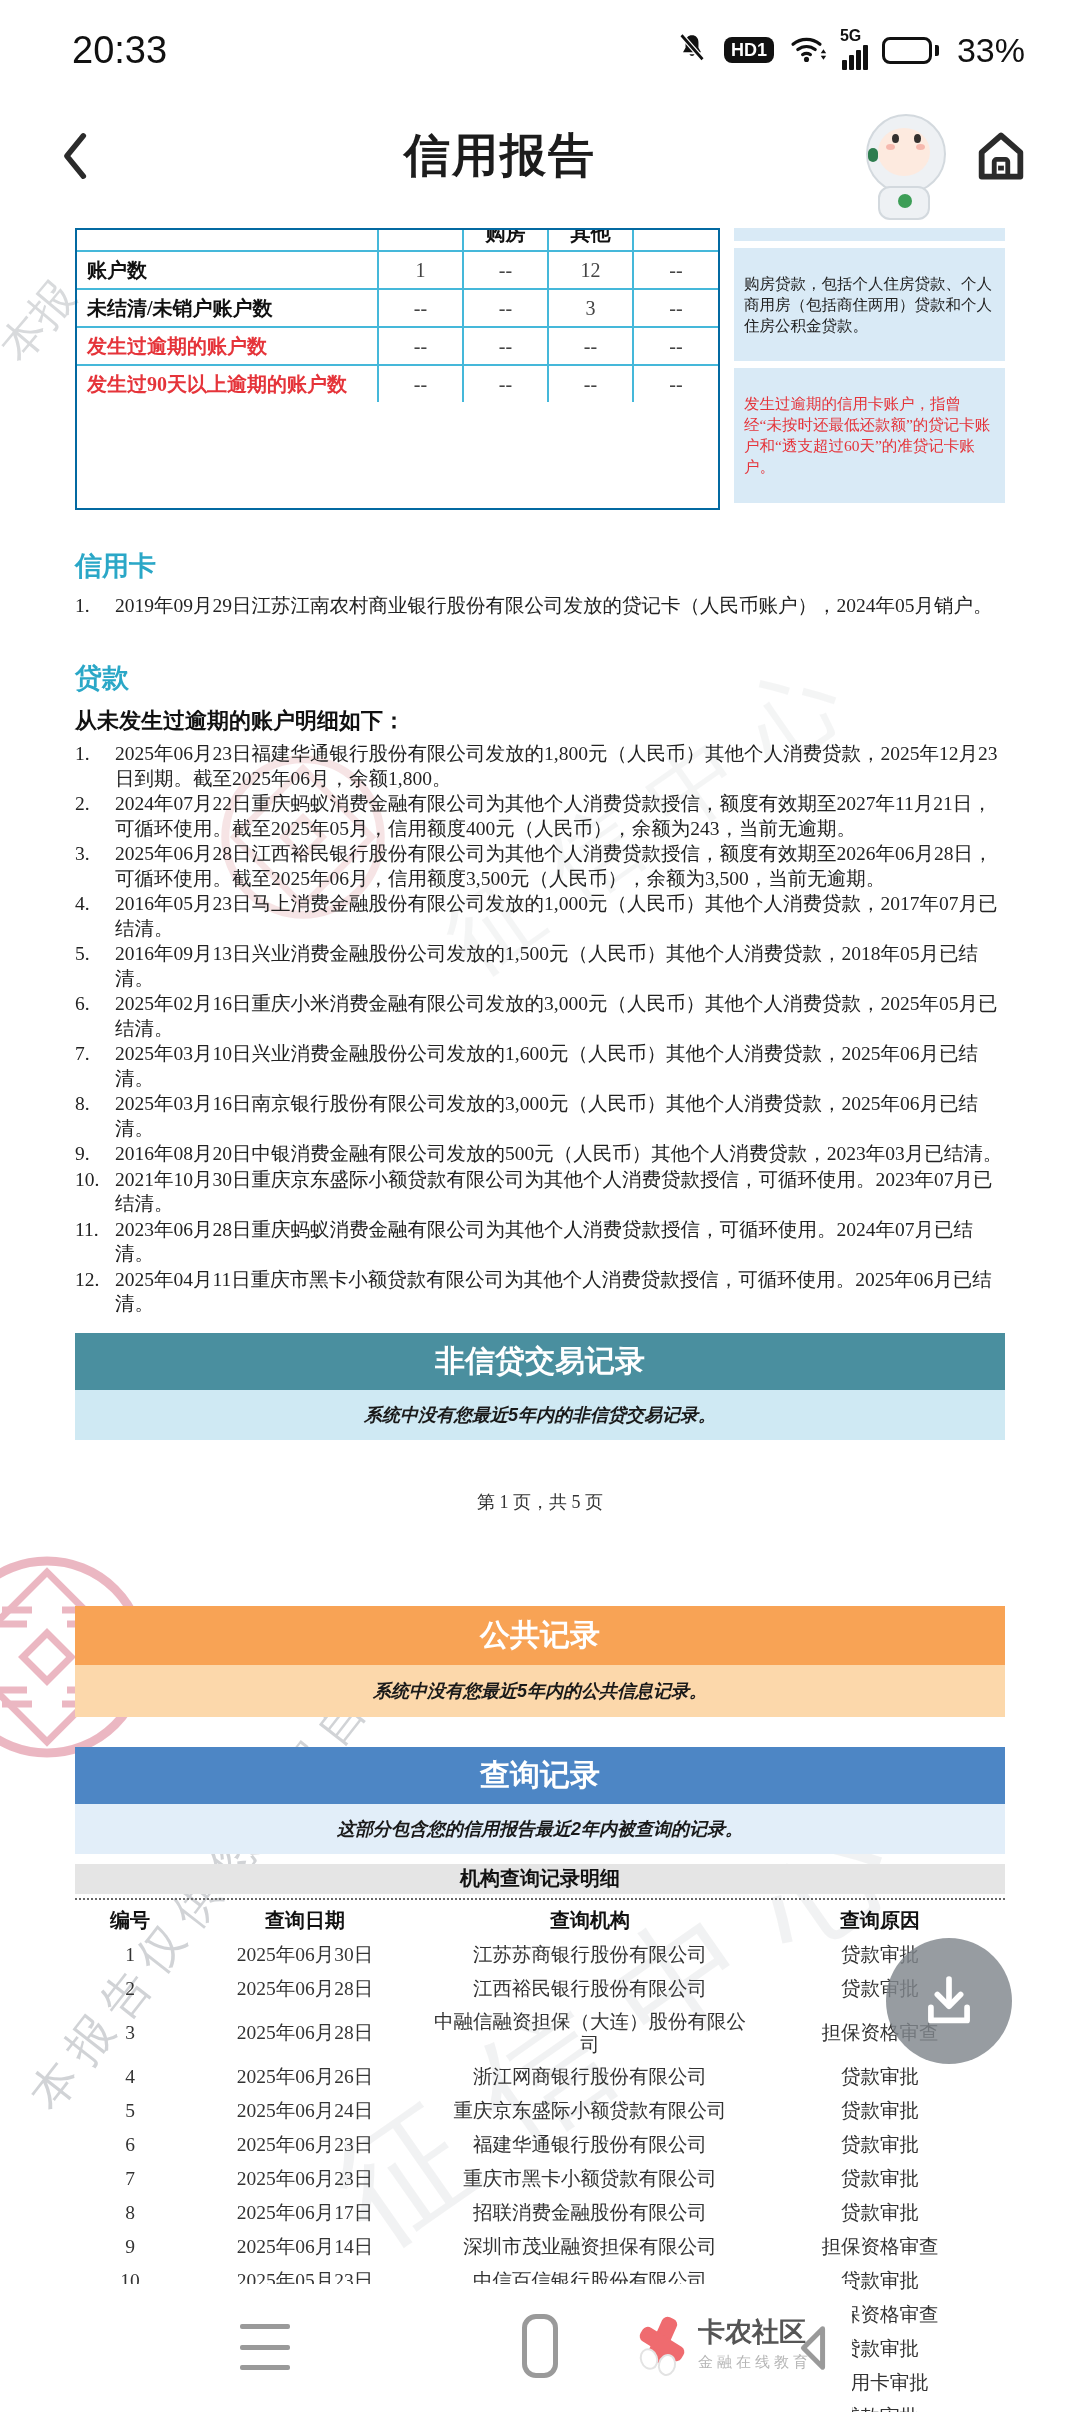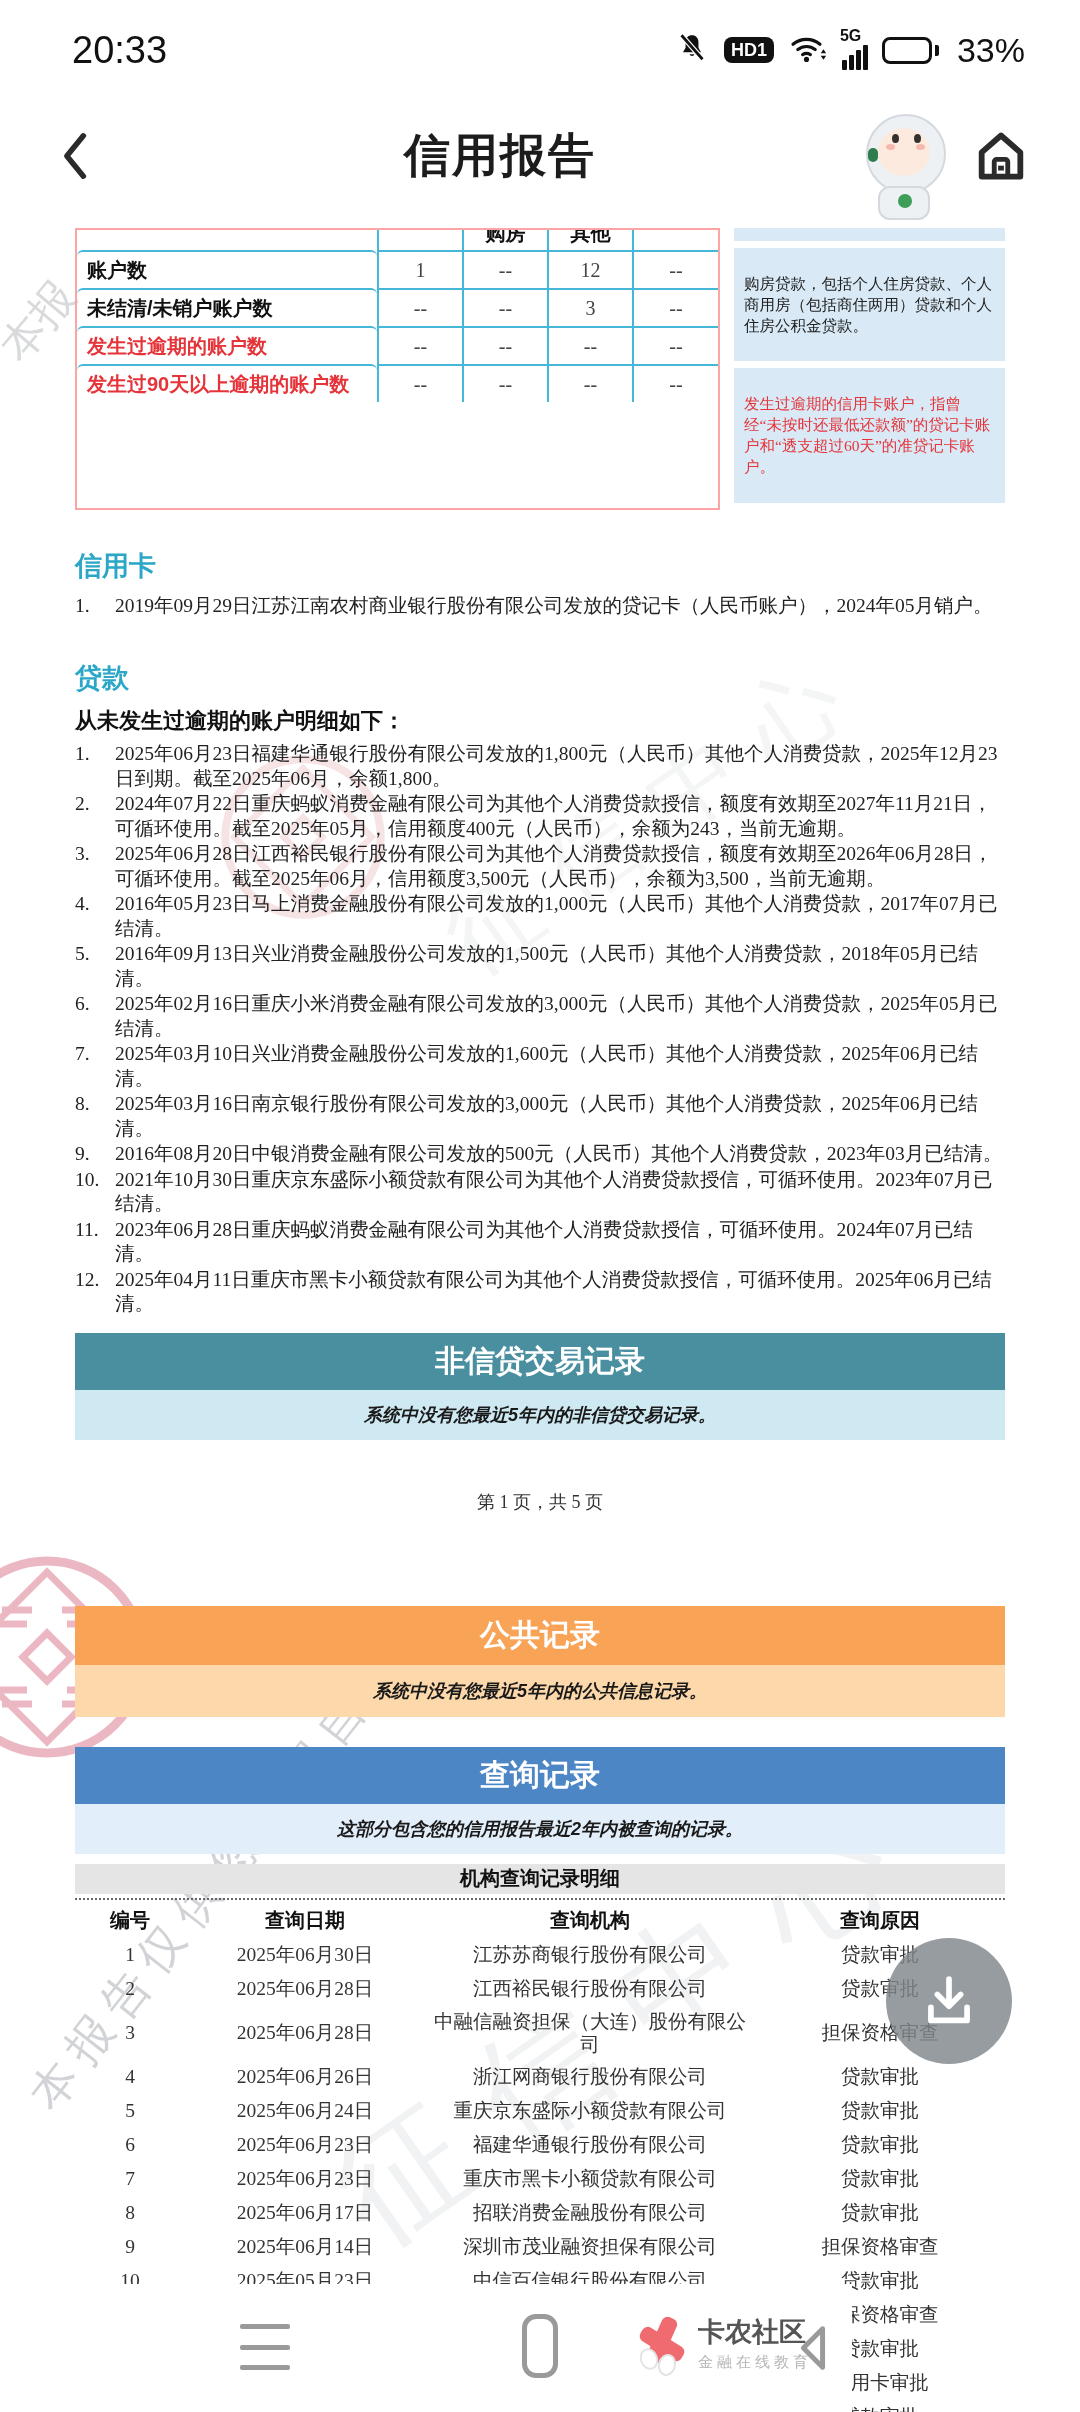--- a/index.html
+++ b/index.html
@@ -39,32 +39,32 @@
   .m-dot{position:absolute;left:12px;top:34px;width:10px;height:14px;border-radius:5px;background:#2e7d4f;}
   .m-body{position:absolute;left:22px;top:72px;width:52px;height:34px;border-radius:12px;
           background:#eef1f4;border:2px solid #d3d9de;box-sizing:border-box;}
   .m-core{position:absolute;left:42px;top:80px;width:14px;height:14px;border-radius:50%;background:#3d9e57;}
   .home-btn{width:62px;height:62px;display:flex;align-items:center;justify-content:center;}
 
   
   .content{position:relative;z-index:2;padding:6px 75px 0 75px;}
 
   .summary-flex{display:flex;gap:14px;margin-bottom:38px;}
-  .sum-table{width:647px;border:2px solid #fca5a5;box-sizing:border-box;}
+  .sum-table{width:647px;border:2px solid #0369a1;box-sizing:border-box;}
   .srow{display:grid;grid-template-columns:300px 85px 85px 85px 86px;height:38px;}
   .srow .cell{border-left:2px solid #45b8da;border-top:2px solid #45b8da;display:flex;
               align-items:center;justify-content:center;box-sizing:border-box;
               font-size:20px;color:#444;}
   .srow .cell:first-child{border-left:none;}
   .shead{height:20px;}
   .shead .cell{border-top:none;overflow:hidden;position:relative;}
   .shead .clip{position:absolute;top:-10px;left:0;right:0;text-align:center;
                font-family:"Liberation Sans",sans-serif;font-weight:bold;font-size:20px;color:#111;}
-  .cell.label{justify-content:flex-start;padding-left:10px;font-family:Liberation Sans, sans-serif;
-              font-weight:bold;font-size:20px;color:#111;border-radius:6px;}
+  .cell.label{justify-content:flex-start;padding-left:10px;font-family:Liberation Serif, serif;
+              font-weight:bold;font-size:20px;color:#111;}
   .srow.red .cell.label{color:#e5343a;}
 
   .notes{width:272px;display:flex;flex-direction:column;}
   .note-strip{height:13px;background:#d9eaf6;margin-bottom:7px;}
   .note{background:#d9eaf6;padding:25px 10px;font-family:"Liberation Serif",serif;font-size:15.5px;
         line-height:1.36;color:#222;margin-bottom:7px;}
   .note.red{color:#e5343a;}
 
   .sec-heading{font-family:"Liberation Sans",sans-serif;font-weight:bold;font-size:27px;
                color:#2aa7c7;margin:0 0 10px 0;}

